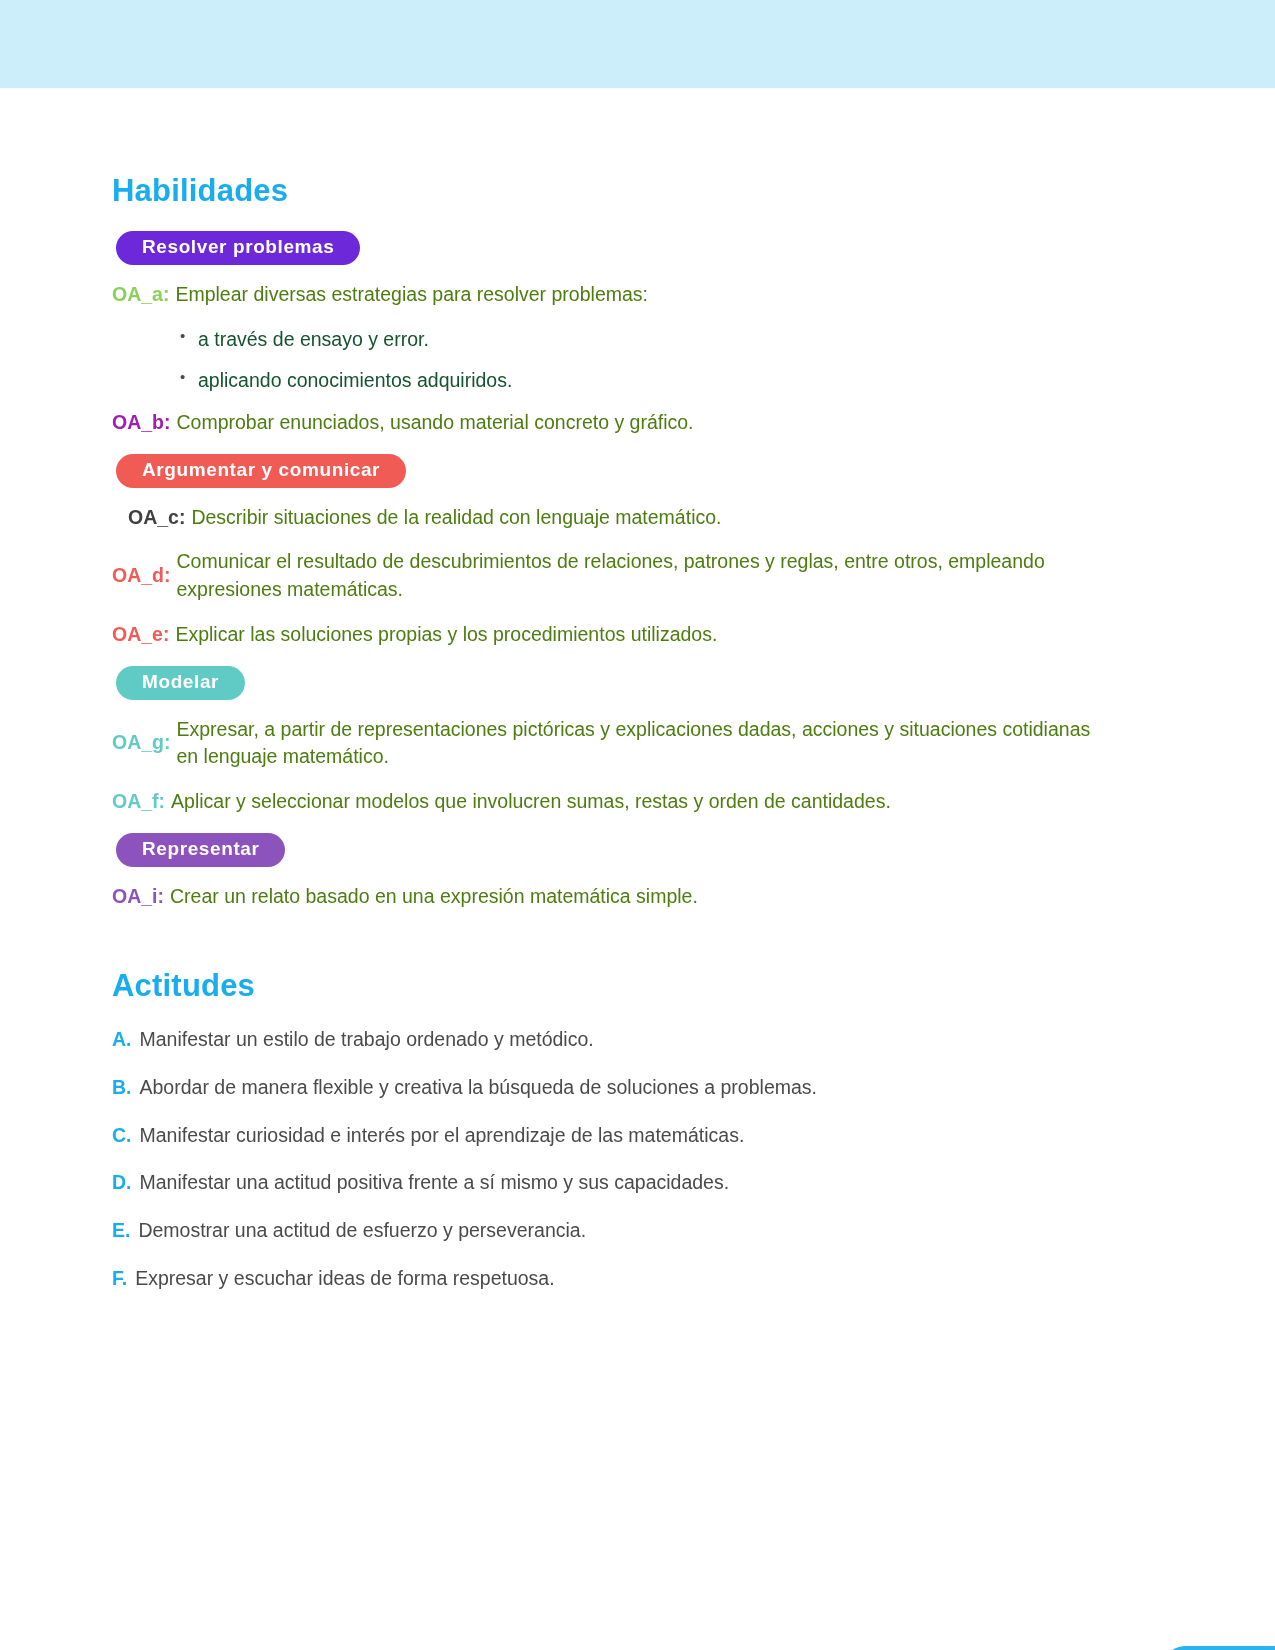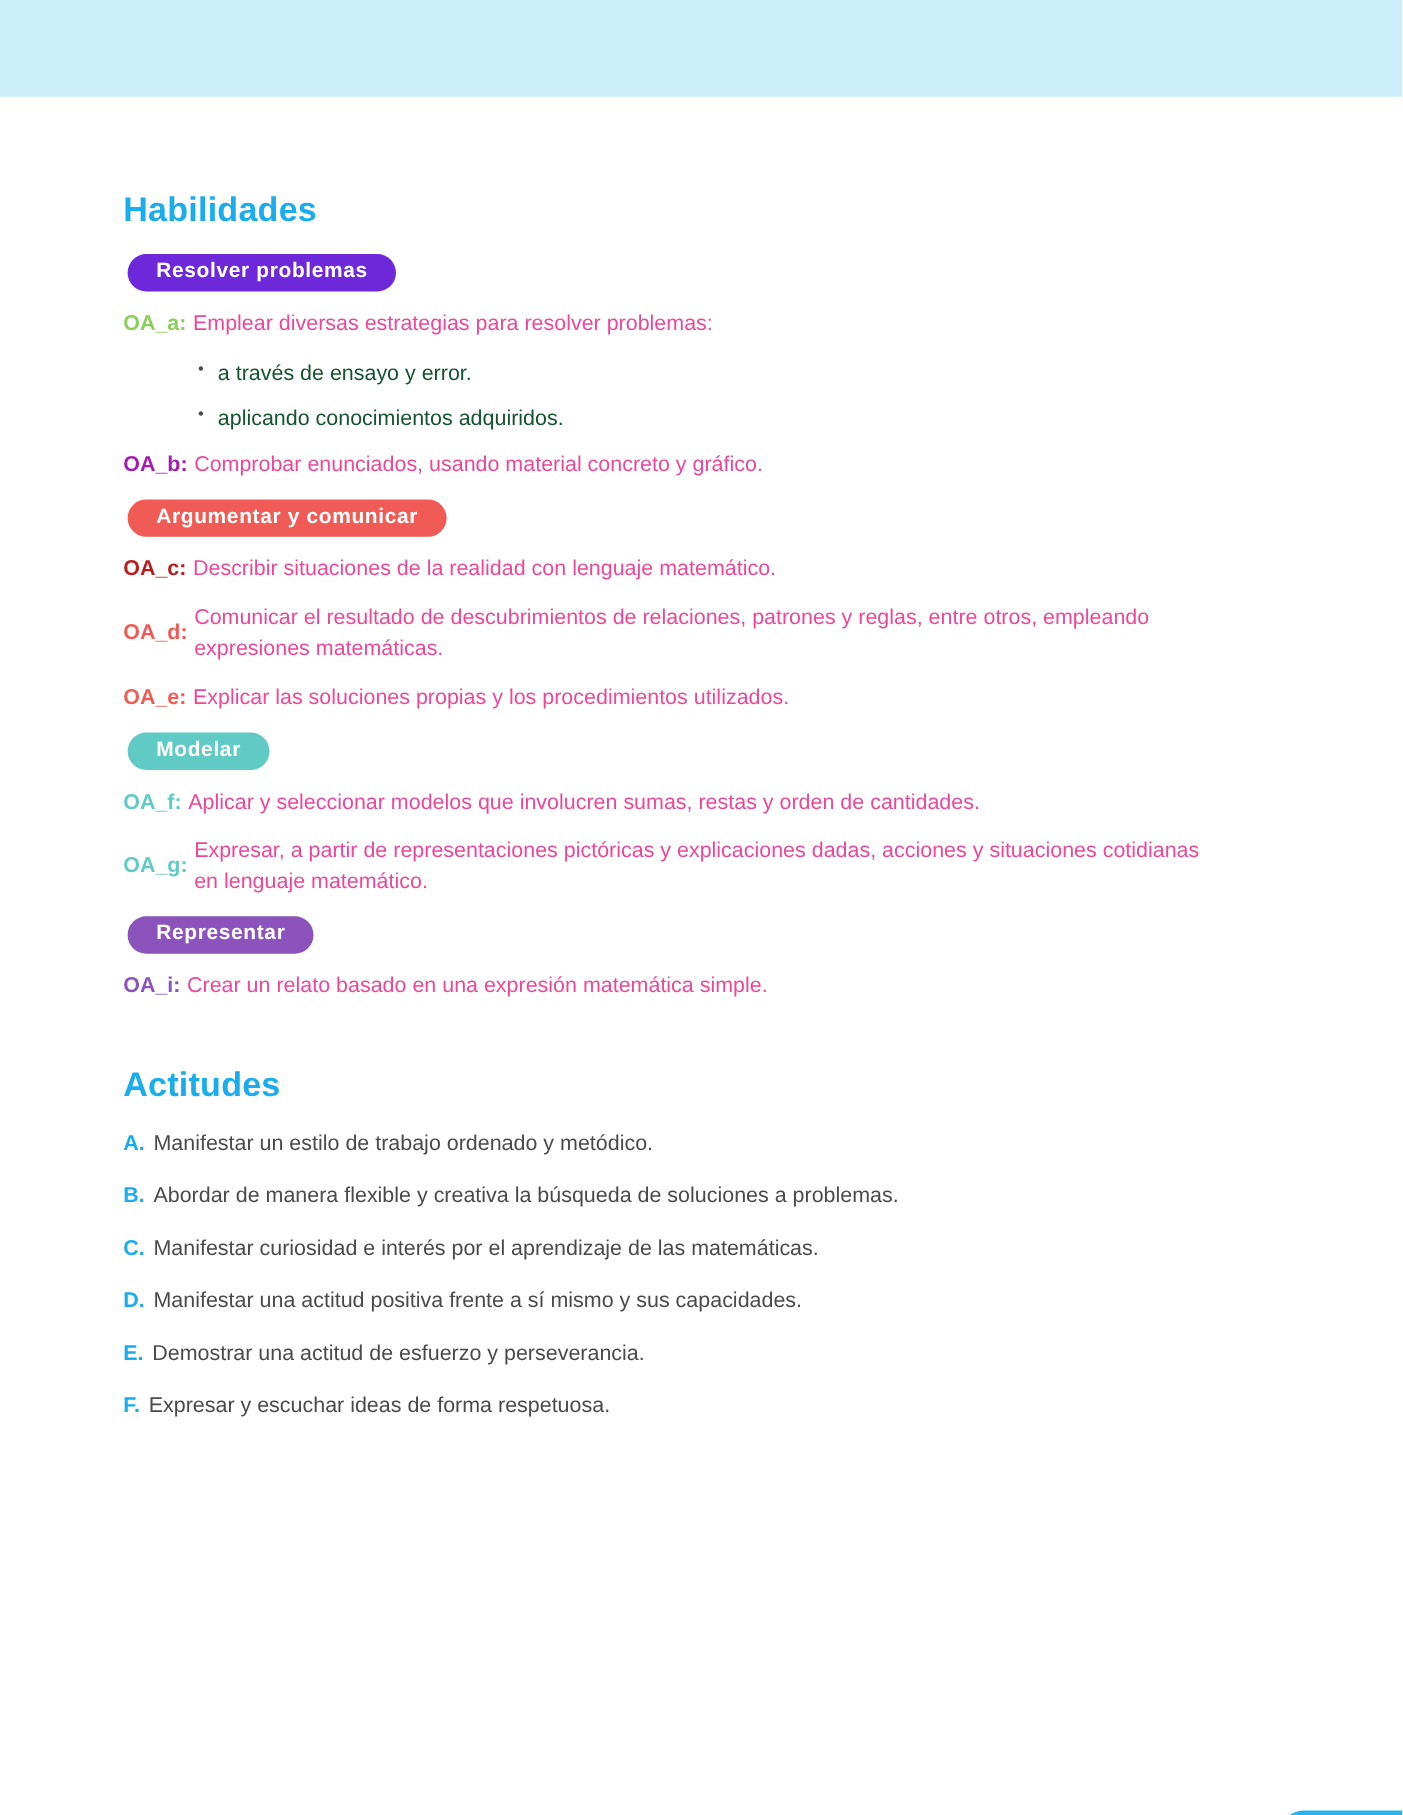--- a/index.html
+++ b/index.html
@@ -68,21 +68,21 @@
 
   .oa-label {
     font-weight: bold;
     white-space: nowrap;
     flex: 0 0 auto;
     padding-right: 6px;
   }
 
   .oa-text {
     flex: 1 1 auto;
-    color: #ec4899;
+    color: #4d7c0f;
   }
 
   .sub-list {
     margin: 0 0 14px 0;
     padding: 0;
     list-style: none;
   }
 
   .sub-list li {
     font-size: 19.5px;
@@ -159,34 +159,34 @@
     <div id="habilidades-groups"><div class="badge" style="background: #6d28d9;">Resolver problemas</div><div class="oa-row">
           <span class="oa-label" style="color: rgb(140, 206, 90);">OA_a:</span>
           <span class="oa-text">Emplear diversas estrategias para resolver problemas:</span>
         </div><ul class="sub-list">
           <li>a través de ensayo y error.</li>
           <li>aplicando conocimientos adquiridos.</li>
         </ul><div class="oa-row">
           <span class="oa-label" style="color: #a21caf;">OA_b:</span>
           <span class="oa-text">Comprobar enunciados, usando material concreto y gráfico.</span>
         </div><div class="badge" style="background: rgb(240, 91, 86);">Argumentar y comunicar</div><div class="oa-row">
-          <span class="oa-label" style="color: #b91c1c;">OA_c:</span>
+          <span class="oa-label" style="color: #404040; margin-left: 16px;">OA_c:</span>
           <span class="oa-text">Describir situaciones de la realidad con lenguaje matemático.</span>
         </div><div class="oa-row">
           <span class="oa-label" style="color: rgb(240, 91, 86);">OA_d:</span>
           <span class="oa-text">Comunicar el resultado de descubrimientos de relaciones, patrones y reglas, entre otros, empleando expresiones matemáticas.</span>
         </div><div class="oa-row">
           <span class="oa-label" style="color: rgb(240, 91, 86);">OA_e:</span>
           <span class="oa-text">Explicar las soluciones propias y los procedimientos utilizados.</span>
         </div><div class="badge" style="background: rgb(95, 203, 196);">Modelar</div><div class="oa-row">
+          <span class="oa-label" style="color: rgb(95, 203, 196);">OA_g:</span>
+          <span class="oa-text">Expresar, a partir de representaciones pictóricas y explicaciones dadas, acciones y situaciones cotidianas en lenguaje matemático.</span>
+        </div><div class="oa-row">
           <span class="oa-label" style="color: rgb(95, 203, 196);">OA_f:</span>
           <span class="oa-text">Aplicar y seleccionar modelos que involucren sumas, restas y orden de cantidades.</span>
-        </div><div class="oa-row">
-          <span class="oa-label" style="color: rgb(95, 203, 196);">OA_g:</span>
-          <span class="oa-text">Expresar, a partir de representaciones pictóricas y explicaciones dadas, acciones y situaciones cotidianas en lenguaje matemático.</span>
         </div><div class="badge" style="background: rgb(139, 83, 187);">Representar</div><div class="oa-row">
           <span class="oa-label" style="color: rgb(139, 83, 187);">OA_i:</span>
           <span class="oa-text">Crear un relato basado en una expresión matemática simple.</span>
         </div></div>
 
     <h1 class="section-title actitudes">Actitudes</h1>
 
     <div id="actitudes-list">
         <div class="att-row">
           <span class="att-label">A.</span>

